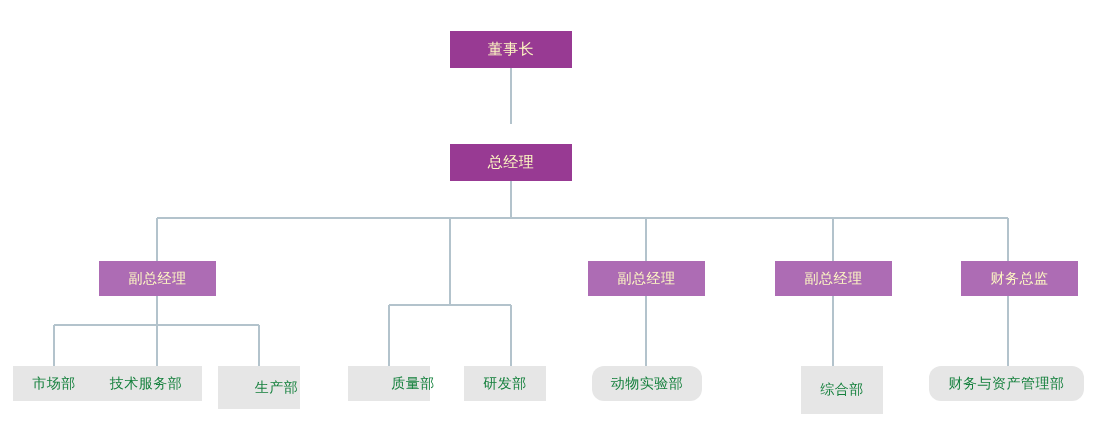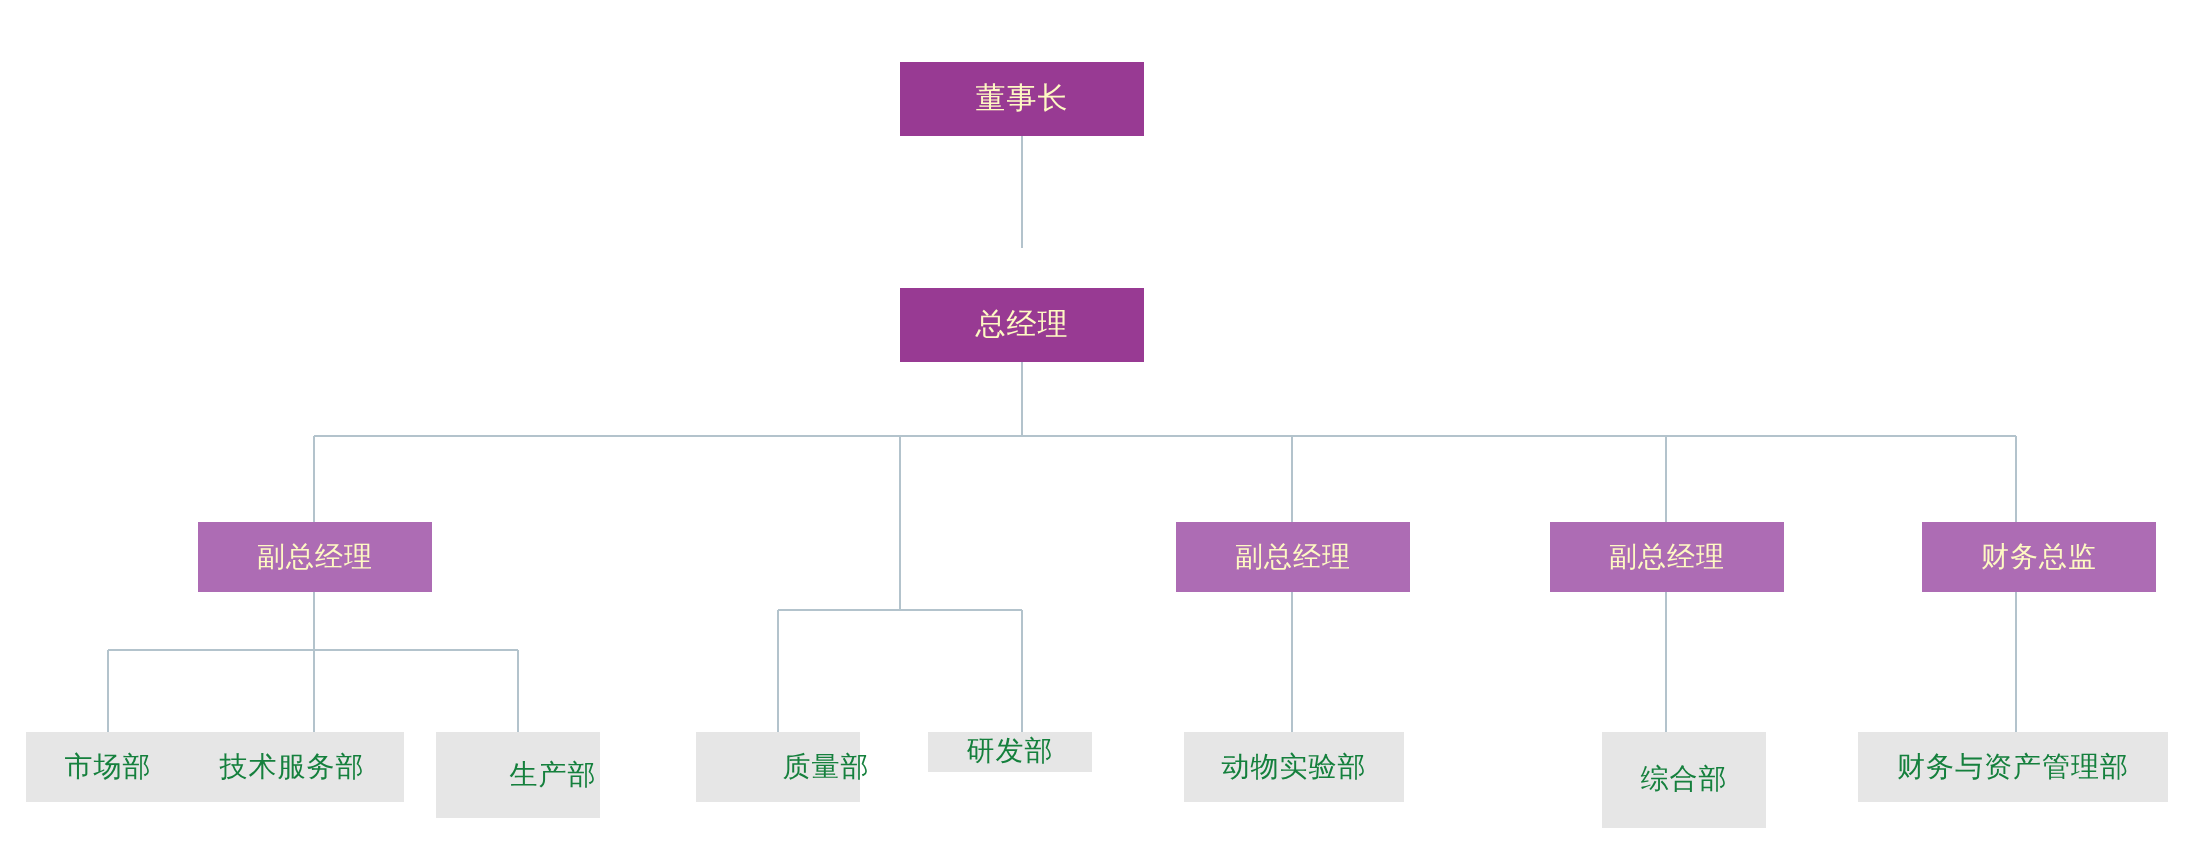--- a/index.html
+++ b/index.html
@@ -83,19 +83,19 @@
       <div class="node node-l1" style="left: 450px; top: 31px; width: 122px; height: 37px;">董事长</div>
       <div class="node node-l1" style="left: 450px; top: 124px; width: 122px; height: 37px; margin-top: 20px;">总经理</div>
       <div class="node node-l2" style="left: 99px; top: 261px; width: 117px; height: 35px;">副总经理</div>
       <div class="node node-l2" style="left: 588px; top: 261px; width: 117px; height: 35px;">副总经理</div>
       <div class="node node-l2" style="left: 775px; top: 261px; width: 117px; height: 35px;">副总经理</div>
       <div class="node node-l2" style="left: 949px; top: 261px; width: 117px; height: 35px; margin-left: 12px;">财务总监</div>
       <div class="node node-leaf" style="left: 13px; top: 366px; width: 82px; height: 35px;">市场部</div>
       <div class="node node-leaf" style="left: 90px; top: 366px; width: 112px; height: 35px;">技术服务部</div>
       <div class="node node-leaf" style="left: 218px; top: 366px; width: 82px; height: 43px; padding-left: 35px;">生产部</div>
       <div class="node node-leaf" style="left: 348px; top: 366px; width: 82px; height: 35px; padding-left: 48px;">质量部</div>
-      <div class="node node-leaf" style="left: 464px; top: 366px; width: 82px; height: 20px;">研发部</div>
-      <div class="node node-leaf" style="left: 592px; top: 366px; width: 110px; height: 35px;">动物实验部</div>
+      <div class="node node-leaf" style="left: 464px; top: 366px; width: 82px; height: 35px;">研发部</div>
+      <div class="node node-leaf" style="left: 592px; top: 366px; width: 110px; height: 35px; border-radius: 12px;">动物实验部</div>
       <div class="node node-leaf" style="left: 801px; top: 366px; width: 82px; height: 48px;">综合部</div>
-      <div class="node node-leaf" style="left: 929px; top: 366px; width: 155px; height: 35px;">财务与资产管理部</div>
+      <div class="node node-leaf" style="left: 929px; top: 366px; width: 155px; height: 35px; border-radius: 12px;">财务与资产管理部</div>
     </div>
 
 </div>
 
 </body></html>

